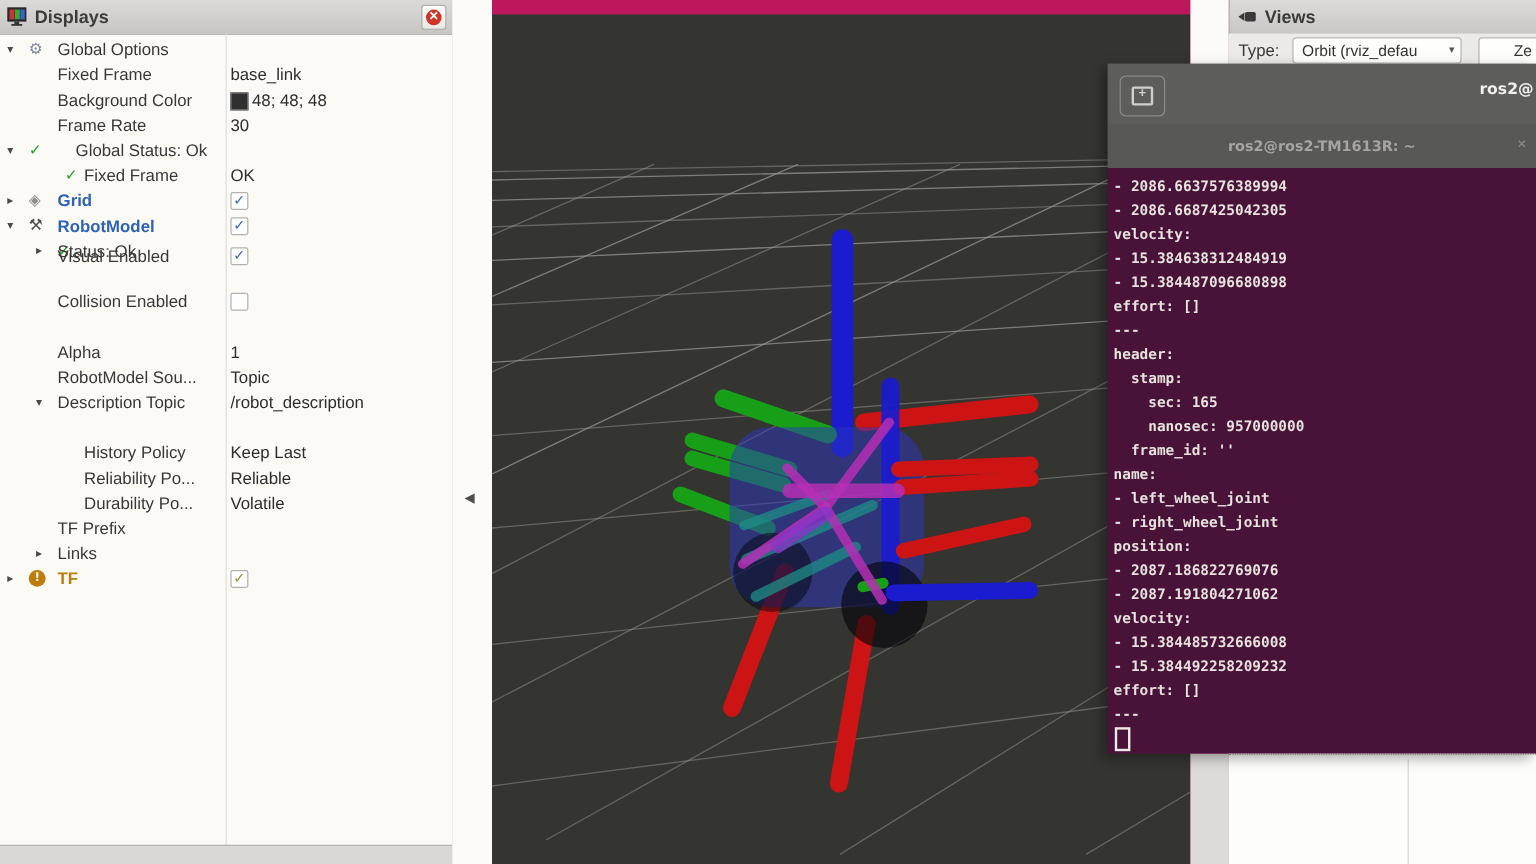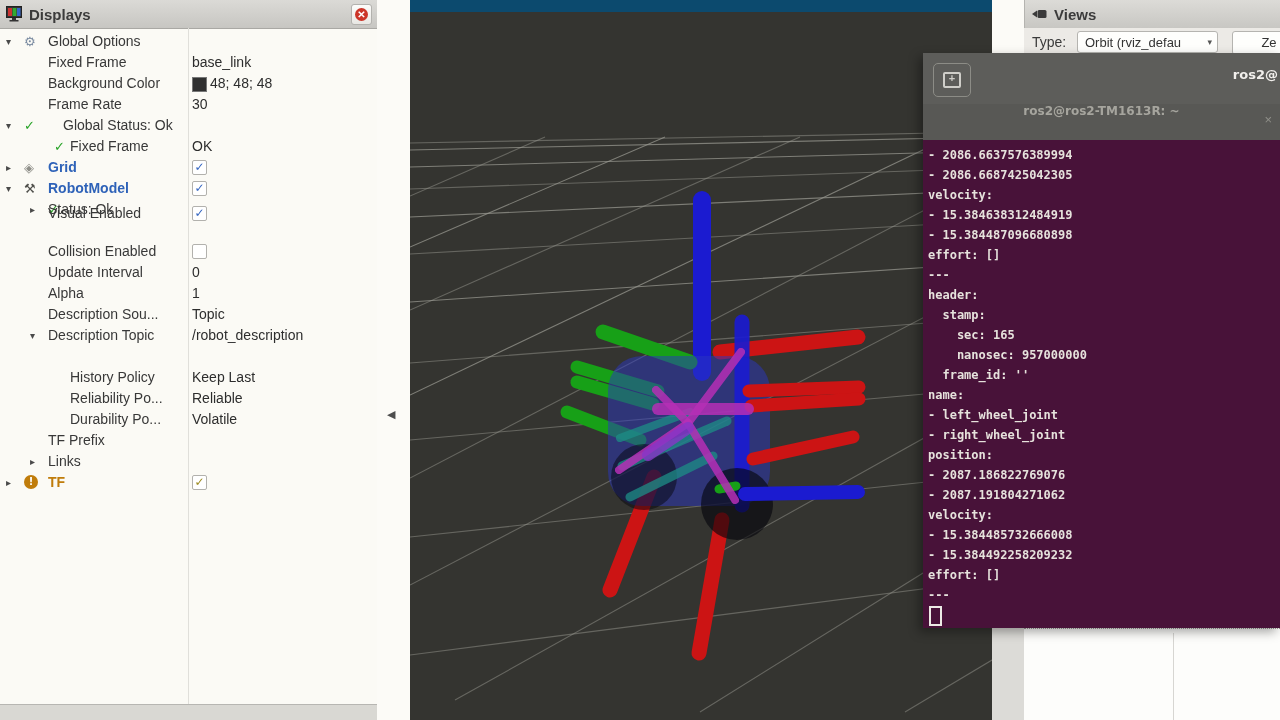--- a/index.html
+++ b/index.html
@@ -1,17 +1,17 @@
 <!DOCTYPE html>
 <html style="--c-viewport_bg: #343430; --c-grid_line: #97978f; --c-axis_x: #cc1414; --c-axis_y: #17a017; --c-axis_z: #1b1bd0; --c-robot_body: #2a35c0; --c-tf_link: #b62fb6; --c-accent_blue: #2e62b8; --c-tf_orange: #c07c0a; --c-status_green: #27a327; --c-close_red: #cc3528; --c-term_bg: #481239; --c-term_text: #e6e2dc; --c-term_titlebar: #5d5d5a; --c-term_tabbar: #585855;"><head>
 <meta charset="utf-8">
 <style>
   html,body{margin:0;padding:0;}
   body{width:1280px;height:720px;overflow:hidden;font-family:"Liberation Sans",sans-serif;background:#fff;}
-  .root{position:relative;width:1280px;height:720px;background:#0c4a6e;}
+  .root{position:relative;width:1280px;height:720px;background:#be185d;}
 
   
   .displays-panel{position:absolute;left:0;top:0;width:377px;height:720px;background:#fbfaf5;border-right:1px solid #c9c8c4;}
   .panel-titlebar{position:absolute;left:0;top:0;right:0;height:28px;background:linear-gradient(#dbdad6,#c7c6c2);border-bottom:1px solid #a9a8a4;display:flex;align-items:center;}
   .panel-title{font-size:15px;font-weight:bold;color:#3b3b3b;margin-left:6px;}
   .titlebar-icon{width:17px;height:16px;margin-left:6px;flex:0 0 auto;}
   .close-btn{position:absolute;right:5px;top:4px;width:19px;height:19px;background:linear-gradient(#fdfdfb,#e8e7e3);border:1px solid #b3b2ae;border-radius:3px;display:flex;align-items:center;justify-content:center;}
   .close-glyph{width:13px;height:13px;border-radius:50%;background:var(--c-close_red);color:#fff;font-size:10px;line-height:13px;text-align:center;font-weight:bold;}
   .tree{position:absolute;left:0;top:28px;right:0;bottom:15px;overflow:hidden;}
   .col-divider{position:absolute;left:188px;top:28px;bottom:15px;width:1px;background:#e0dfda;}
@@ -63,21 +63,21 @@
   .zero-btn{position:absolute;left:208px;top:3px;width:72px;height:22px;background:#fefefc;border:1px solid #b5b4b0;border-radius:3px;font-size:13px;color:#333;text-align:center;line-height:21px;}
   .views-body{position:absolute;left:0;top:628px;right:0;height:92px;background:#fdfdfb;border-top:1px dotted #9d9c97;}
   .views-col-divider{position:absolute;left:149px;top:4px;bottom:0;width:1px;background:#d7d6d2;}
 
   
   .terminal{position:absolute;left:923px;top:53px;width:357px;height:575px;z-index:5;box-shadow:-4px 4px 10px rgba(0,0,0,.35);}
   .term-titlebar{position:absolute;left:0;top:0;right:0;height:51px;background:var(--c-term_titlebar);border-bottom:1px solid #4a4a47;}
   .newtab-btn{position:absolute;left:10px;top:10px;width:36px;height:32px;border:1px solid #8c8c86;border-radius:5px;display:flex;align-items:center;justify-content:center;}
   .newtab-glyph{width:14px;height:12px;border:2px solid #cfcec9;border-radius:2px;color:#cfcec9;font-size:11px;line-height:8px;text-align:center;font-weight:bold;}
   .term-title{position:absolute;right:2px;top:14px;font-size:13px;font-weight:bold;color:#f1efec;font-family:"DejaVu Sans",sans-serif;}
-  .term-tabbar{position:absolute;left:0;top:51px;right:0;height:36px;background:var(--c-term_tabbar);display:flex;align-items:flex-start;justify-content:center;}
+  .term-tabbar{position:absolute;left:0;top:51px;right:0;height:36px;background:var(--c-term_tabbar);display:flex;align-items:center;justify-content:center;}
   .term-tab-title{font-size:12px;font-weight:bold;color:#a6a59e;font-family:"DejaVu Sans",sans-serif;}
   .tab-close{position:absolute;right:8px;top:8px;font-size:13px;color:#8f8f89;}
   .term-body{position:absolute;left:0;top:87px;right:0;bottom:0;background:var(--c-term_bg);overflow:hidden;}
   .term-body pre{margin:0;padding:5px 0 0 5px;font-family:"DejaVu Sans Mono",monospace;font-size:12px;font-weight:bold;line-height:20px;color:var(--c-term_text);}
   .term-cursor{position:absolute;left:6px;top:466px;width:9px;height:16px;border:2px solid #eceae5;}
 </style>
 </head>
 <body>
 
 <div class="root">
@@ -144,30 +144,26 @@
           <span class="tlabel " style="left: 48px;">Status: Ok</span>
         </div>
         <div class="trow" style="top: 175px;">
           <span class="tlabel " style="left: 48px;">Visual Enabled</span>
           <span class="cbox cb-blue">✓</span>
         </div>
         <div class="trow" style="top: 213px;">
           <span class="tlabel " style="left: 48px;">Collision Enabled</span>
           <span class="cbox cb-empty"></span>
         </div>
-        <div class="trow" style="top: 234px;">
-          <span class="tlabel " style="left: 48px;">Update Interval</span>
-          <span class="tvalue">0</span>
-        </div>
         <div class="trow" style="top: 255px; padding-left: 36px;">
           <span class="tlabel " style="left: 48px;">Alpha</span>
           <span class="tvalue">1</span>
         </div>
         <div class="trow" style="top: 276px;">
-          <span class="tlabel " style="left: 48px;">Description Sou...</span>
+          <span class="tlabel " style="left: 48px;">RobotModel Sou...</span>
           <span class="tvalue">Topic</span>
         </div>
         <div class="trow" style="top: 297px;">
           <span class="exp" style="left: 30px;">▾</span>
           <span class="tlabel " style="left: 48px;">Description Topic</span>
           <span class="tvalue">/robot_description</span>
         </div>
         <div class="trow" style="top: 339px;">
           <span class="tlabel " style="left: 70px;">History Policy</span>
           <span class="tvalue">Keep Last</span>

